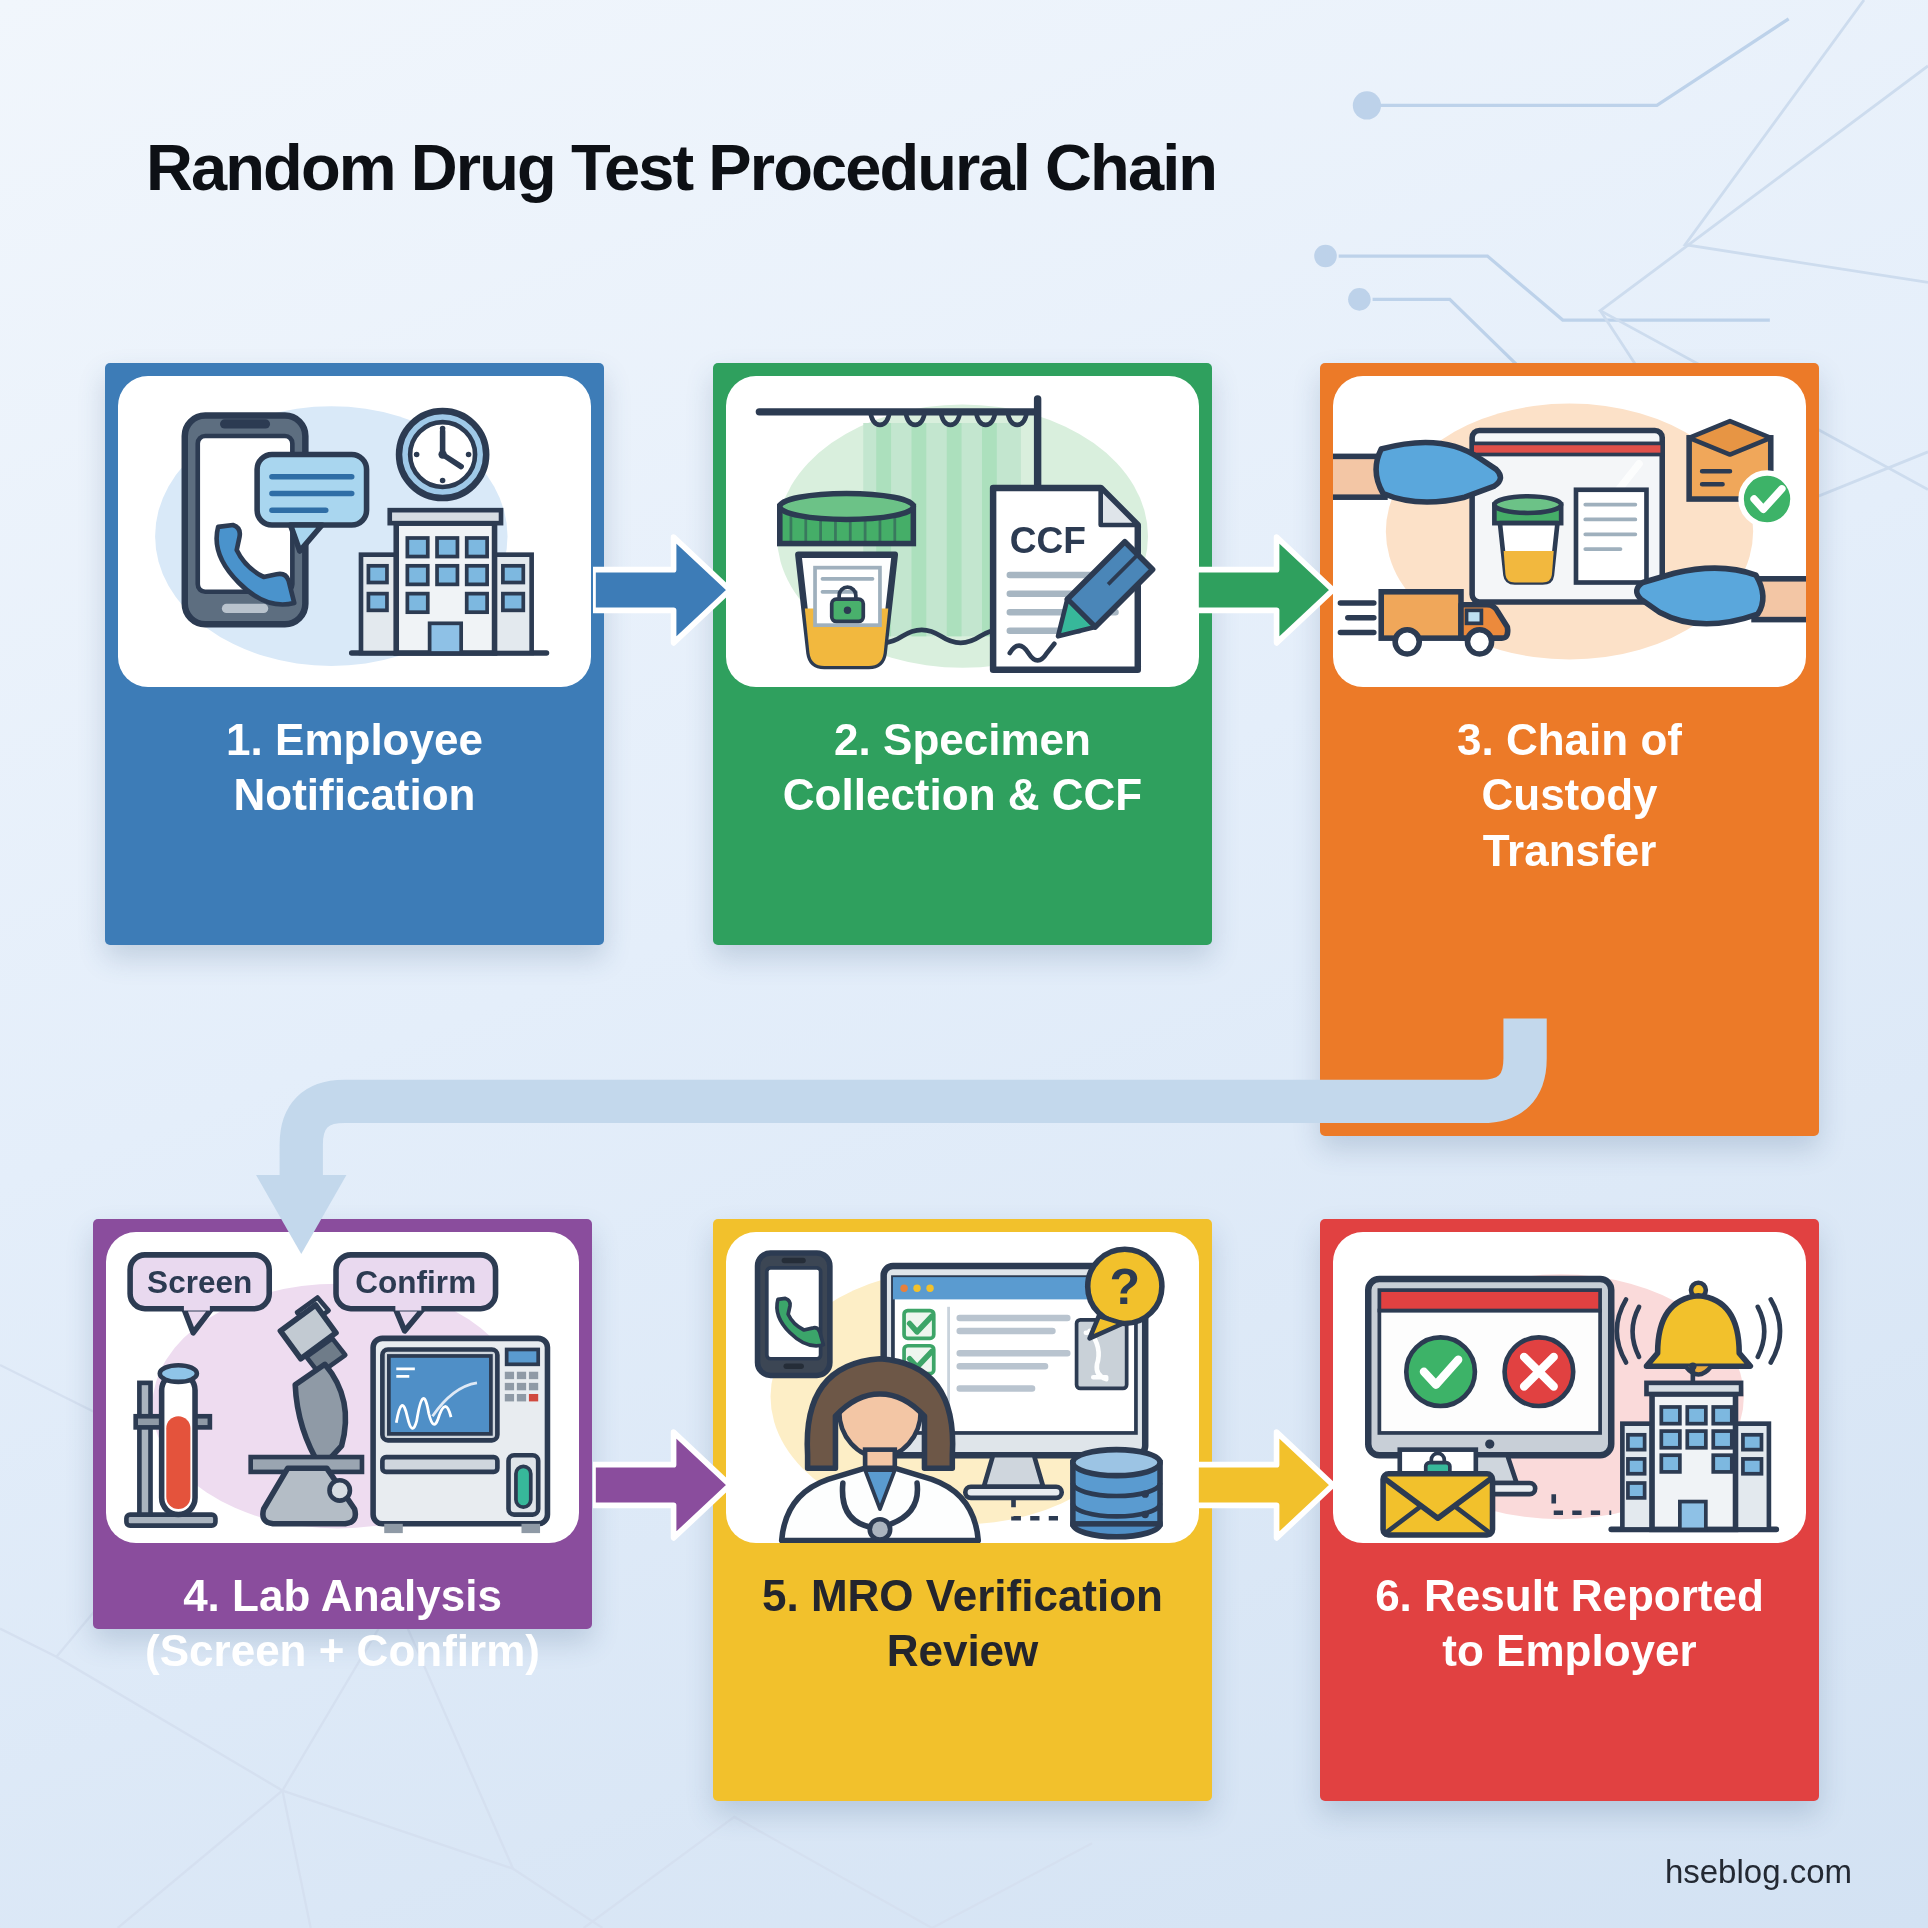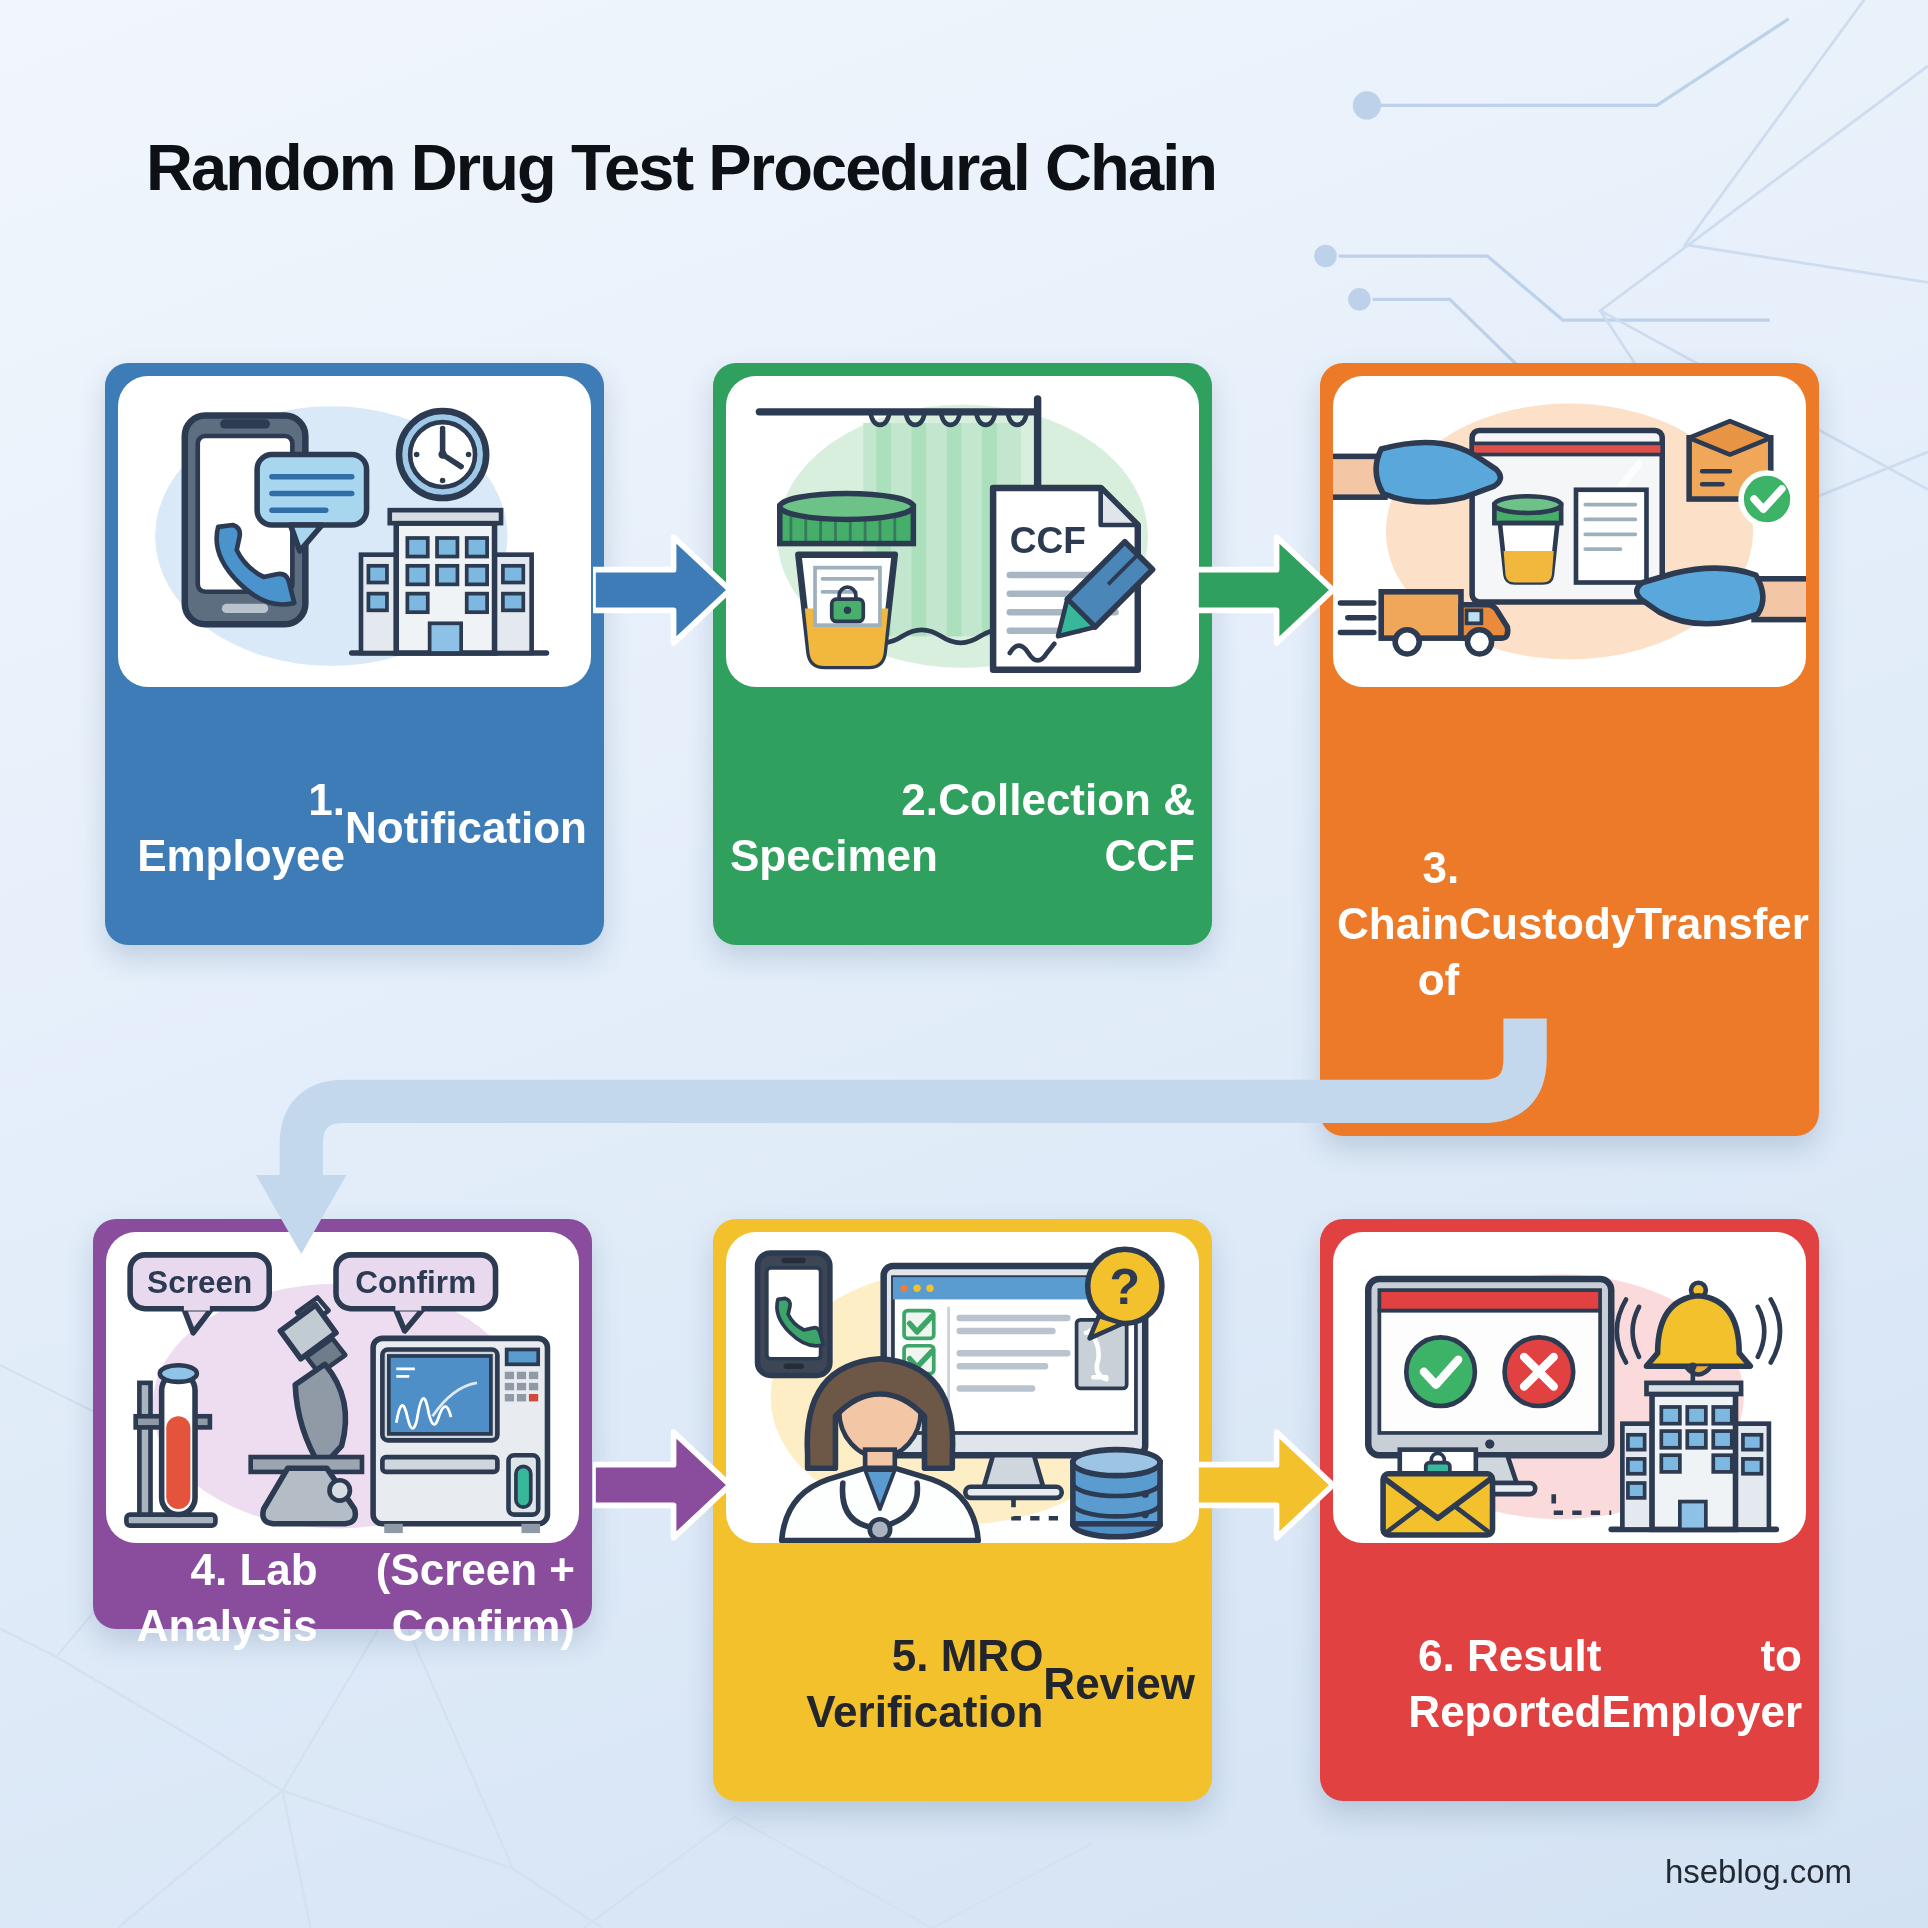--- a/index.html
+++ b/index.html
@@ -9,32 +9,32 @@
     font-family:"Liberation Sans","DejaVu Sans",sans-serif;
   }
   #bg-decor, #connector-layer{position:absolute;left:0;top:0;}
   #bg-decor{z-index:0;}
   #connector-layer{z-index:3;}
   .page-title{
     position:absolute;left:146px;top:130px;z-index:2;margin:0;
     font-size:65px;font-weight:bold;letter-spacing:-1.9px;color:#0d1015;
   }
   .card{
-    position:absolute;z-index:2;background:var(--c);border-radius:23px;
+    position:absolute;z-index:2;background:var(--c);border-radius:5px;
     box-shadow:0 13px 28px rgba(44,78,120,.20);
   }
   .icon-area{
     position:absolute;left:13px;right:13px;top:13px;height:311px;
     background:#ffffff;border-radius:30px;overflow:hidden;
   }
   .icon-area svg{position:absolute;left:0;top:0;width:100%;height:100%;}
   .card-label{
     position:absolute;left:17px;right:17px;top:324px;bottom:0;
-    display:flex;flex-direction:row;align-items:center;justify-content:flex-start;
-    padding-top:24.5px;text-align:right;
+    display:flex;flex-direction:column;align-items:center;justify-content:flex-start;
+    padding-top:24.5px;text-align:left;
     font-size:44px;line-height:1.27;font-weight:bold;color:var(--t);
   }
   .arrow{position:absolute;z-index:4;width:141px;height:122px;}
   .watermark{
     position:absolute;right:76px;top:1853px;z-index:2;
     font-size:33px;color:#232933;
   }
   svg text{font-family:"Liberation Sans","DejaVu Sans",sans-serif;font-weight:bold;}
 </style>
 </head>

